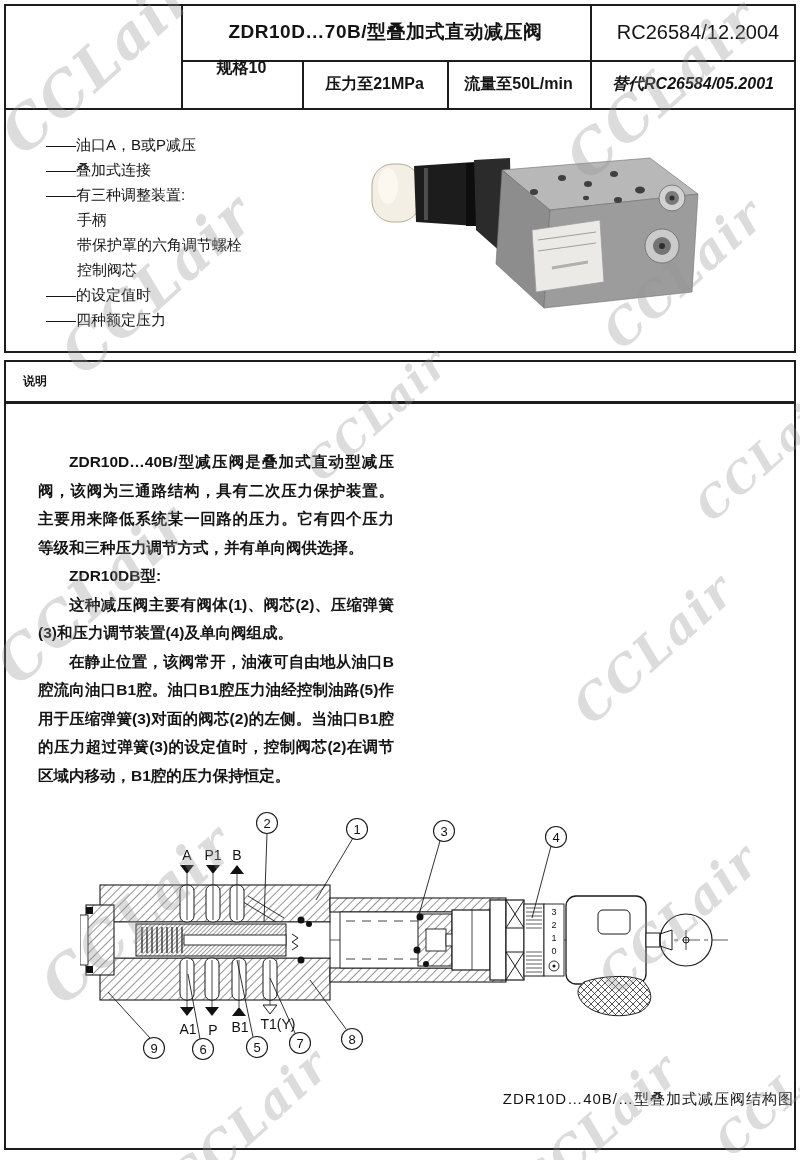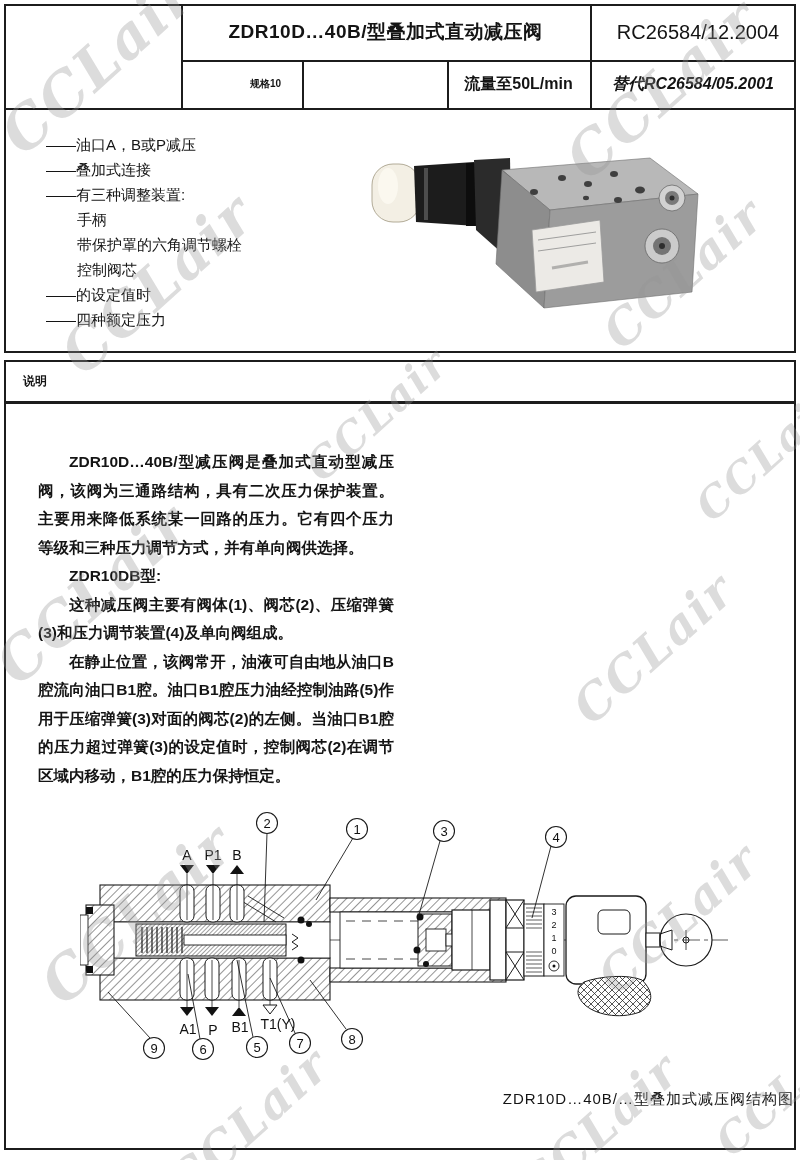--- a/index.html
+++ b/index.html
@@ -9,21 +9,21 @@
     overflow:hidden;
   }
   .box{position:absolute;border:2px solid #1c1c1c;box-sizing:border-box;background:transparent;}
   
   #box-top{left:4px;top:4px;width:792px;height:349px;}
   .hline,.vline{position:absolute;background:#1c1c1c;}
   .cell{position:absolute;display:flex;align-items:center;justify-content:center;text-align:center;}
   .cell.bold{font-weight:bold;}
   #cell-title{left:177px;top:0;width:405px;height:52px;font-size:19px;font-weight:bold;letter-spacing:.5px;}
   #cell-doc{left:586px;top:0;width:212px;height:52px;font-size:20px;font-weight:normal;}
-  #cell-spec{left:177px;top:56px;width:117px;height:44px;font-size:10px;margin-left:24px;}
+  #cell-spec{left:177px;top:40px;width:117px;height:44px;font-size:16px;}
   #cell-press{left:298px;top:56px;width:141px;height:44px;font-size:16px;}
   #cell-flow{left:443px;top:56px;width:139px;height:44px;font-size:16px;}
   #cell-repl{left:586px;top:56px;width:202px;height:44px;font-size:16px;font-style:italic;}
   
   #features{position:absolute;left:40px;top:126px;font-size:15px;line-height:25px;white-space:nowrap;}
   #features .ind{padding-left:31px;}
   
   #box-mid{left:4px;top:360px;width:792px;height:43px;display:flex;align-items:center;}
   #section-label{font-size:12px;font-weight:bold;padding-left:17px;}
   
@@ -52,23 +52,24 @@
 
 <div class="box" id="box-top">
 
   <div class="vline" style="left:175px;top:0;width:2px;height:102px;"></div>
   <div class="vline" style="left:296px;top:54px;width:2px;height:48px;"></div>
   <div class="vline" style="left:441px;top:54px;width:2px;height:48px;"></div>
   <div class="vline" style="left:584px;top:0;width:2px;height:102px;"></div>
   <div class="hline" style="left:175px;top:54px;width:613px;height:2px;"></div>
   <div class="hline" style="left:0;top:102px;width:788px;height:2px;"></div>
 
-  <div class="cell" id="cell-title">ZDR10D…40B/型叠加式直动减压阀</div>
+  <div class="cell" id="cell-title">ZDR10D…70B/型叠加式直动减压阀</div>
   <div class="cell" id="cell-doc">RC26584/12.2004</div>
   <div class="cell bold" id="cell-spec">规格10</div>
+  <div class="cell bold" id="cell-press">压力至21MPa</div>
   <div class="cell bold" id="cell-flow">流量至50L/min</div>
   <div class="cell bold" id="cell-repl">替代RC26584/05.2001</div>
 
   <div id="features">
     <div>——油口A，B或P减压</div>
     <div>——叠加式连接</div>
     <div>——有三种调整装置:</div>
     <div class="ind">手柄</div>
     <div class="ind">带保护罩的六角调节螺栓</div>
     <div class="ind">控制阀芯</div>

